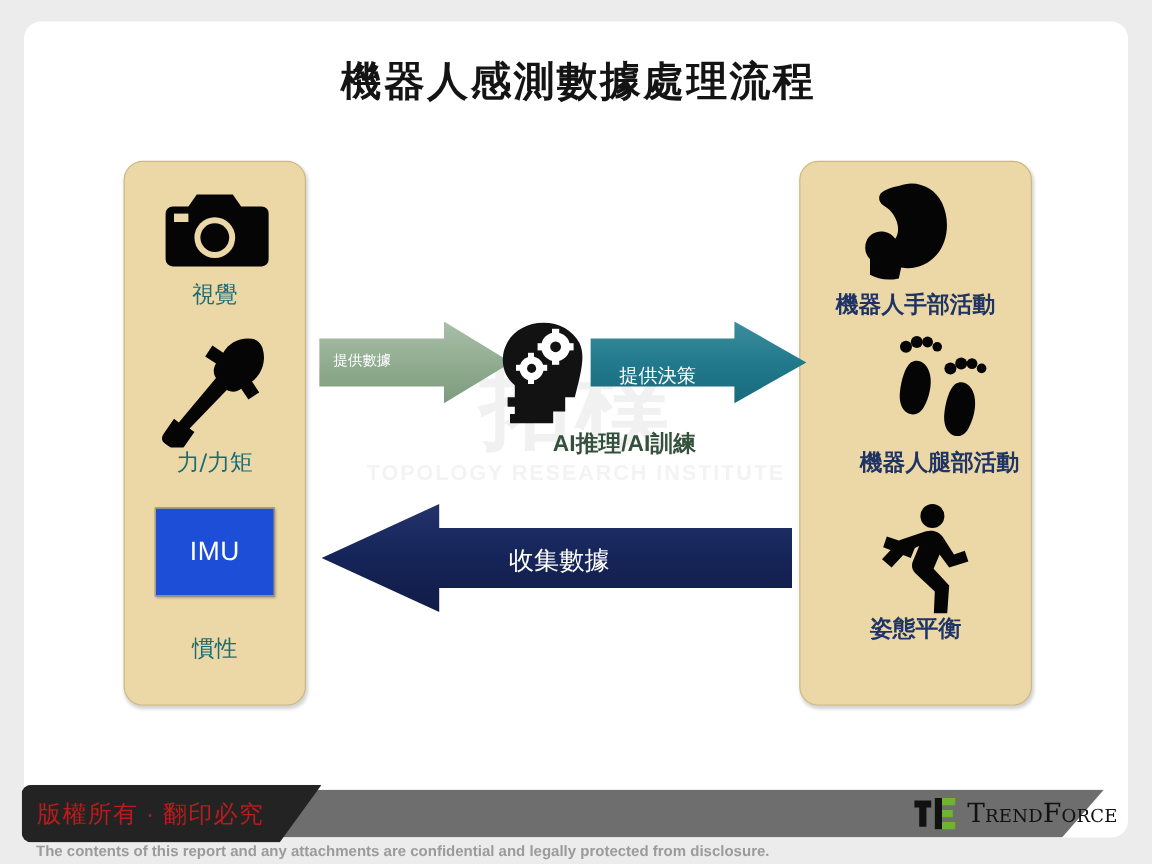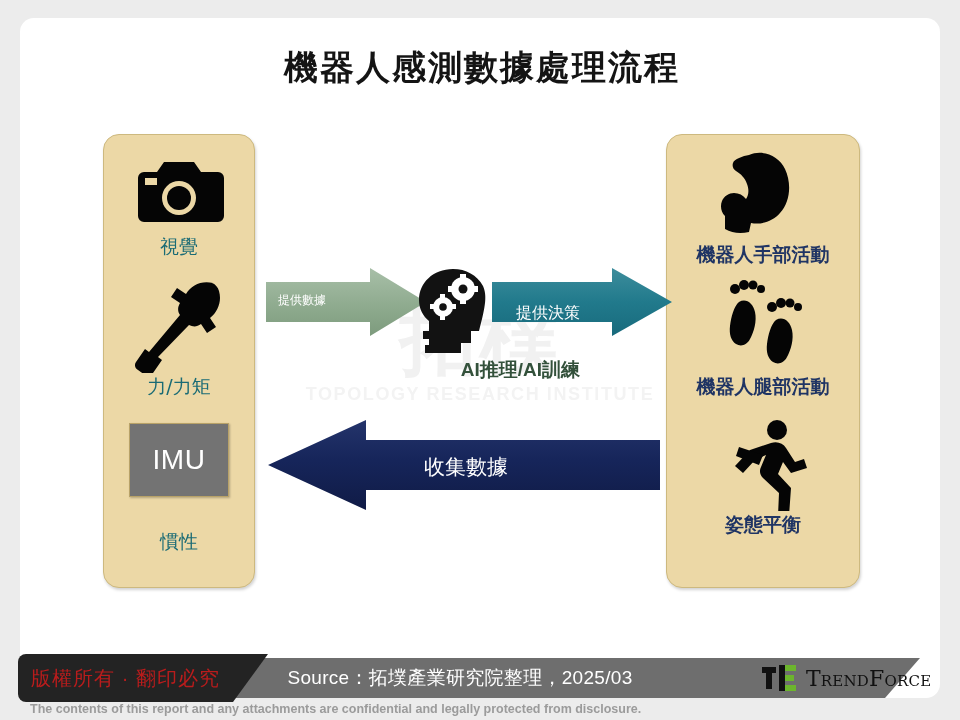--- a/index.html
+++ b/index.html
@@ -61,24 +61,24 @@
     font-size:19px;font-weight:400;line-height:22px;
     font-family:"DejaVu Sans","Liberation Sans",sans-serif;
   }
   .lbl-left {color:#1a6b75;}
   .lbl-right{color:#1f3464;font-weight:700;}
 
   .icon-wrap{display:flex;align-items:center;justify-content:center;}
 
   .imubox{
     width:98px;height:72px;margin:0 auto;
-    background:#737373;
+    background:#1d4ed8;
     border:1px solid #b8a268;
     display:flex;align-items:center;justify-content:center;
-    color:#ffffff;font-size:28px;letter-spacing:.5px;
+    color:#ffffff;font-size:22px;letter-spacing:.5px;
     box-shadow:1px 1px 2px rgba(0,0,0,.25);
   }
 
   
   .arrow{position:absolute;}
   .arrow-label{
     position:absolute;color:#ffffff;white-space:nowrap;
     font-family:"DejaVu Sans","Liberation Sans",sans-serif;
   }
 
@@ -179,21 +179,21 @@
 
     <div class="slot" style="top:12px;">
       <div class="icon-wrap" style="height:92px;">
         <svg width="88" height="84" viewBox="0 0 88 84">
           <path fill="#050505" d="M30 4 c14 -6 30 1 36 14 c7 15 5 33 -5 44 c-7 8 -18 12 -29 10 l-2 9 c-9 2 -17 1 -24 -3 l0 -13 c-4 -4 -5 -10 -3 -15 c2 -5 7 -8 12 -8 c5 0 9 2 12 6 c3 -4 3 -10 1 -15 c-2 -6 -6 -10 -11 -13 c-3 -2 -4 -5 -3 -8 c1 -4 10 -7 16 -8 z"></path>
         </svg>
       </div>
       <div class="lbl lbl-right" style="margin-top:4px;">機器人手部活動</div>
     </div>
 
-    <div class="slot" style="top:140px;">
+    <div class="slot" style="top:140px;padding-left:20px;">
       <div class="icon-wrap" style="height:98px;">
         <svg width="100" height="96" viewBox="0 0 100 96">
           <g fill="#050505">
             <path d="M26 26 c7 -4 14 1 16 10 c2 9 -1 20 -5 27 c-3 6 -9 8 -14 5 c-5 -3 -7 -10 -6 -18 c1 -9 4 -20 9 -24 z"></path>
             <circle cx="22" cy="13" r="5"></circle>
               <circle cx="31" cy="9" r="5"></circle>
             <circle cx="40" cy="9" r="4.5"></circle>
               <circle cx="48" cy="13" r="4"></circle>
             <path d="M63 44 c7 -4 14 1 16 10 c2 9 -1 20 -5 27 c-3 6 -9 8 -14 5 c-5 -3 -7 -10 -6 -18 c1 -9 4 -20 9 -24 z"></path>
             <circle cx="59" cy="31" r="5"></circle>
@@ -285,21 +285,20 @@
         <rect x="17" y="37" width="5" height="5"></rect>
           <rect x="38" y="37" width="5" height="5"></rect>
       </g>
     </svg>
   </div>
   <div id="ai-caption">AI推理/AI訓練</div>
 
   <div class="footer">
 
     <div id="src-bar"></div>
-    <div id="src-text">Source：拓墣產業研究院整理，2025/03</div>
 
     <div id="copyright-tab"></div>
     <div id="copyright-text">版權所有 · 翻印必究</div>
 
     <div id="brand">
       <svg width="38" height="30" viewBox="0 0 38 30">
         <path fill="#111111" d="M2 4 h14 v6 h-4 v16 h-6 v-16 h-4 z"></path>
         <path fill="#6cb52d" d="M19 2 h17 v6 h-11 v4 h9 v6 h-9 v4 h11 v6 h-17 z"></path>
         <path fill="#111111" d="M19 2 h6 v26 h-6 z"></path>
       </svg>

